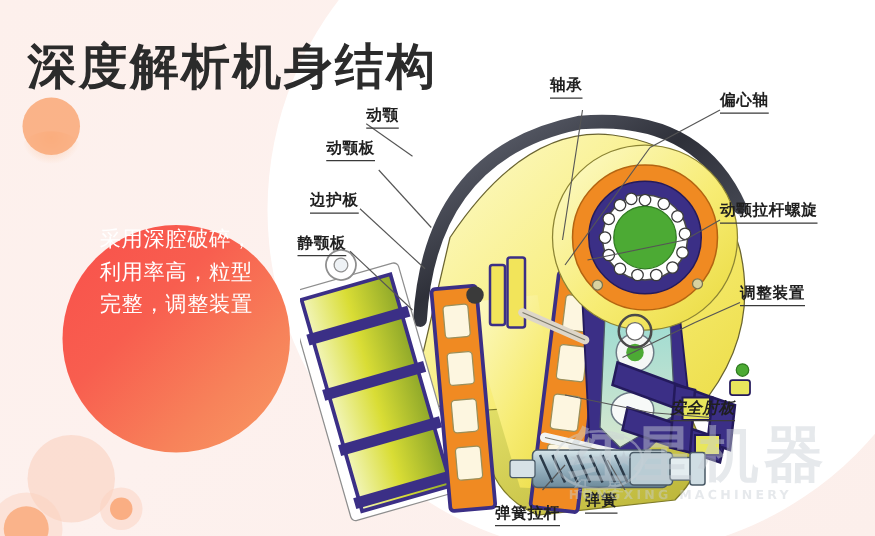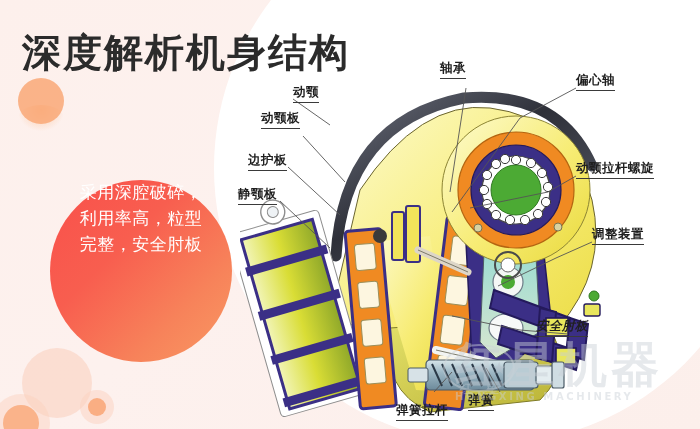--- a/index.html
+++ b/index.html
@@ -266,21 +266,21 @@
   <div class="label" style="left:576px;top:160px;">动颚拉杆螺旋</div>
   <div class="label" style="left:592px;top:226px;">调整装置</div>
   <div class="label" style="left:536px;top:318px;font-style:italic;">安全肘板</div>
 
   <div class="label" style="left:396px;top:380px;margin-top:22px;">弹簧拉杆</div>
   <div class="label" style="left:468px;top:392px;">弹簧</div>
 
   <div class="slogan-circle">
     <div class="line">采用深腔破碎，</div>
     <div class="line">利用率高，粒型</div>
-    <div class="line">完整，安全肘板</div>
+    <div class="line">完整，调整装置</div>
   </div>
 
   <div class="watermark">
     <div class="wm-badge"></div>
     <div class="wm-stars">★★★</div>
     <div class="wm-cn">红星</div>
     <div class="wm-text">红星机器</div>
     <div class="wm-sub">HONGXING MACHINERY</div>
   </div>
 

